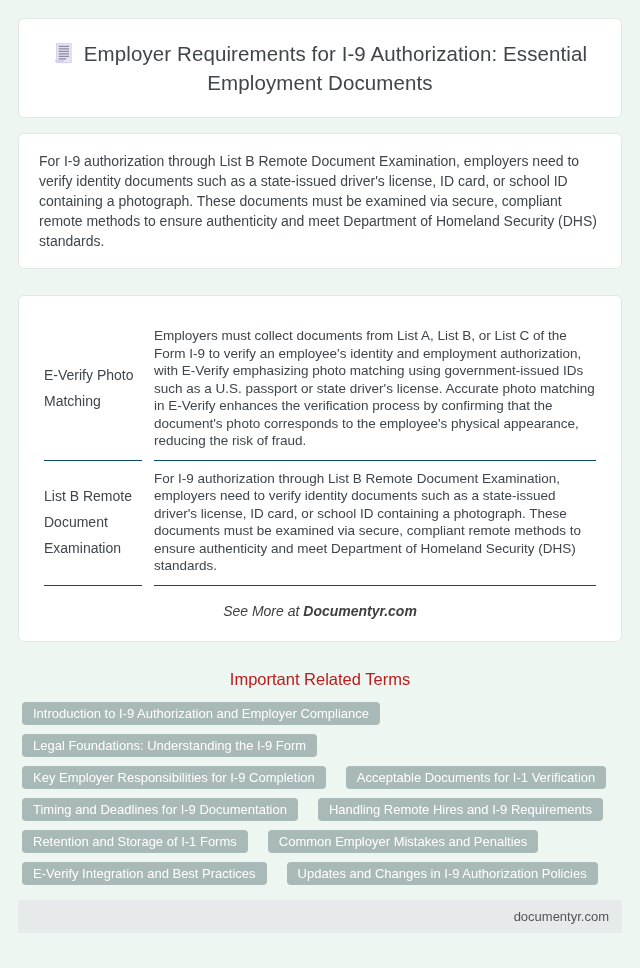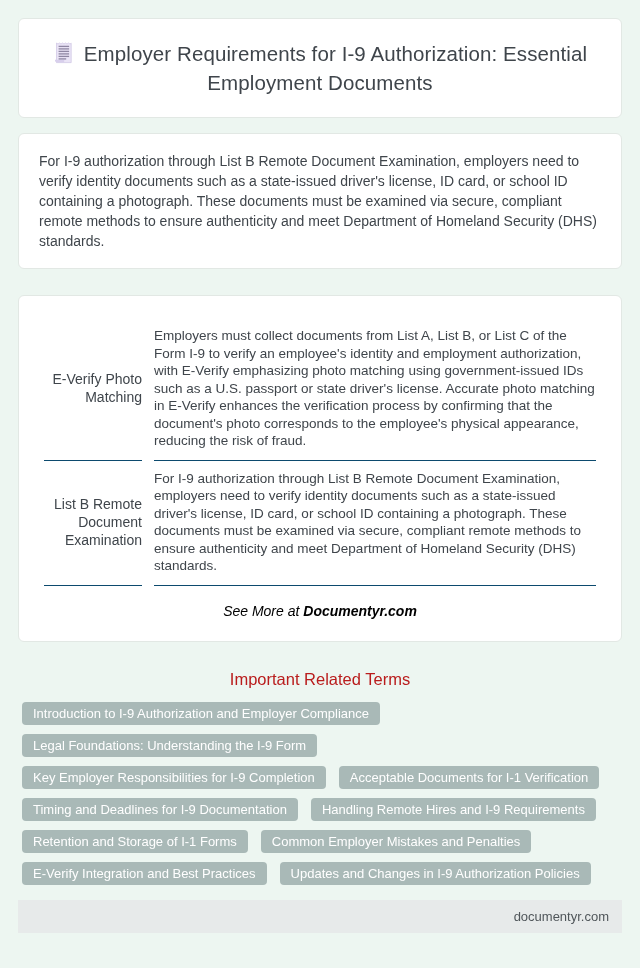--- a/index.html
+++ b/index.html
@@ -63,48 +63,47 @@
     width: calc(100% + 24px);
   }
   table.terms-table td {
     border-bottom: 1px solid #0c4a6e;
     vertical-align: middle;
     padding: 9px 0 10px 0;
   }
   td.term-cell {
     width: 98px;
     font-size: 14px;
-    line-height: 18px;
-    text-align: right;
+    line-height: 26px;
   }
   td.definition-cell {
     font-size: 13.5px;
     line-height: 17.5px;
   }
   .see-more {
     margin-top: 17px;
     text-align: center;
     font-style: italic;
     font-size: 14px;
-    color: #000000;
+    color: #404040;
   }
   .see-more b { font-weight: 700; }
 
   
   .related-heading {
     margin: 28px 0 13px 0;
     text-align: center;
     font-size: 16.5px;
     font-weight: 500;
     color: #b91c1c;
   }
   .tags {
     display: flex;
     flex-wrap: wrap;
-    gap: 9px 13px;
+    gap: 9px 20px;
     margin: 0 4px;
   }
   .tag {
     display: inline-block;
     background: #a9b9b7;
     color: #ffffff;
     border-radius: 4px;
     font-size: 13px;
     line-height: 15px;
     padding: 4px 11px;

